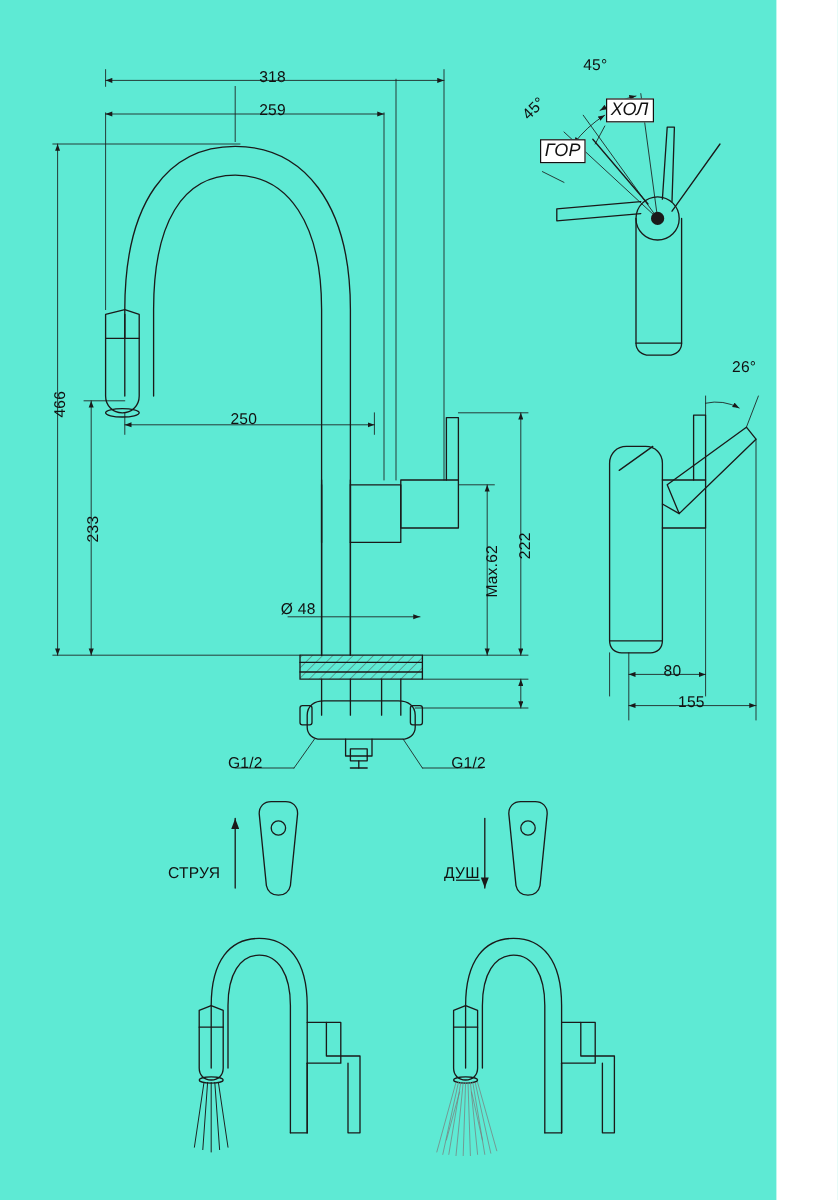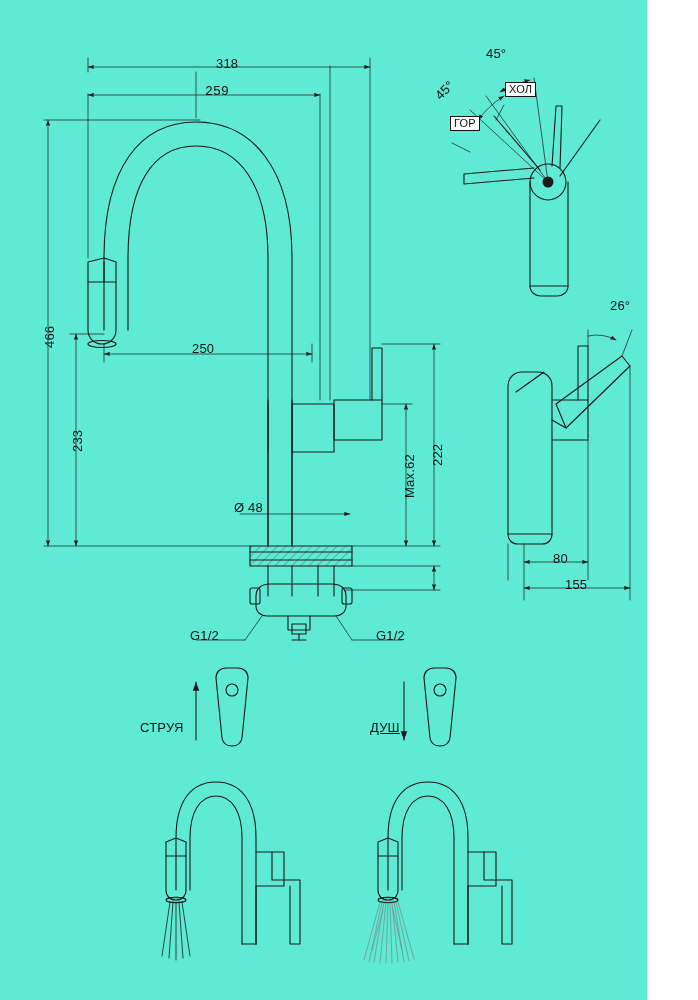--- a/index.html
+++ b/index.html
@@ -32,21 +32,22 @@
     color: #111;
     white-space: nowrap;
     letter-spacing: 0.2px;
   }
   .dim-label.rot {
     transform-origin: left top;
   }
   .boxed {
     border: 1px solid #111;
     padding: 0px 3px 1px 3px;
-    font-size: 11px;
+    font-style: italic;
+    font-size: 15px;
     background: #fff;
   }
 </style>
 </head>
 <body>
 
 <div id="sheet">
 
   <svg id="drawing" viewBox="0 0 698 1000">
     <defs>
@@ -253,21 +254,21 @@
         <line x1="396" y1="902" x2="409" y2="961"></line>
         <line x1="398" y1="902" x2="414" y2="959"></line>
         <line x1="383" y1="910" x2="372" y2="950"></line>
         <line x1="393" y1="910" x2="402" y2="950"></line>
       </g>
 
     </g>
   </svg>
 
   <div class="dim-label" style="left:216px; top:56px;">318</div>
-  <div class="dim-label" style="left:205px; top:84px;font-family:Liberation Mono, monospace;">259</div>
+  <div class="dim-label" style="left:216px; top:84px;">259</div>
   <div class="dim-label" style="left:192px; top:341px;">250</div>
 
   <div class="dim-label rot" style="left:42px; top:348px; transform:rotate(-90deg);">466</div>
   <div class="dim-label rot" style="left:70px; top:452px; transform:rotate(-90deg);">233</div>
   <div class="dim-label rot" style="left:430px; top:466px; transform:rotate(-90deg);">222</div>
   <div class="dim-label rot" style="left:402px; top:498px; transform:rotate(-90deg);">Max.62</div>
 
   <div class="dim-label" style="left:234px; top:500px;">Ø 48</div>
 
   <div class="dim-label" style="left:190px; top:628px;">G1/2</div>

